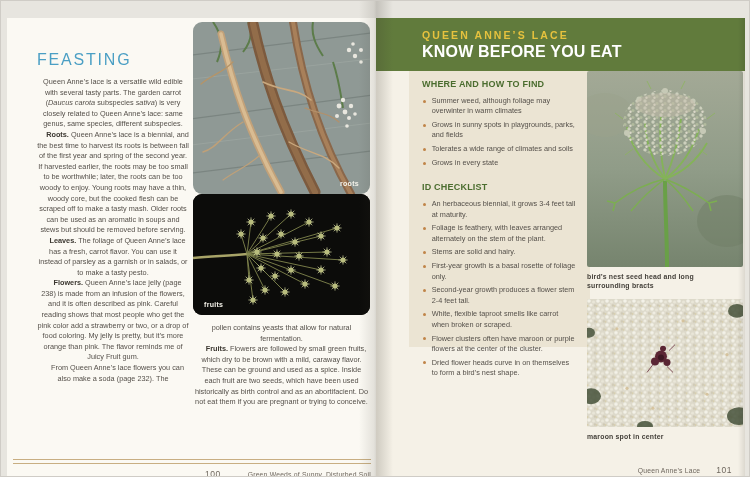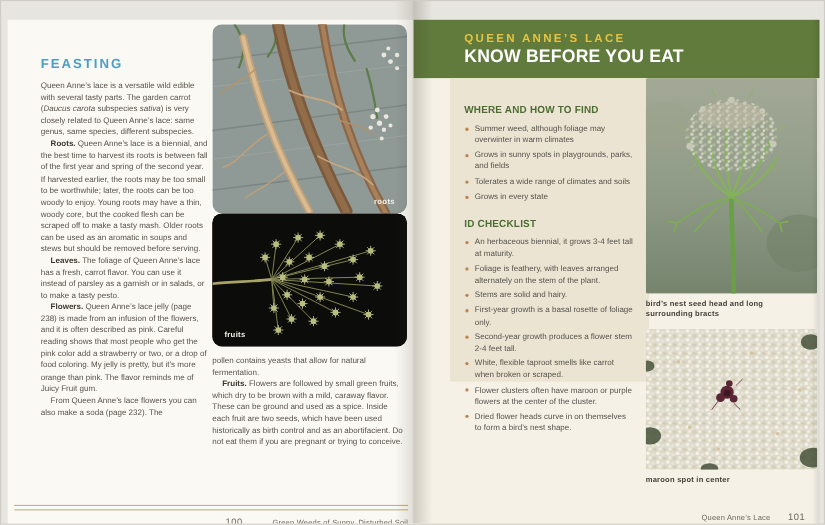--- a/index.html
+++ b/index.html
@@ -8,22 +8,22 @@
   .page{position:absolute;top:17px;height:468px;}
   .page-left{left:6px;width:369px;background:#fbf9f3;}
   .page-right{left:375px;width:369px;background:#f5f1e7;}
   .gutter{position:absolute;left:358px;top:0;width:34px;height:100%;pointer-events:none;
           background:linear-gradient(90deg,rgba(60,55,45,0) 0%,rgba(60,55,45,0.12) 44%,rgba(60,55,45,0.20) 52%,rgba(60,55,45,0) 100%);}
   .edge-right{position:absolute;right:0;top:0;width:7px;height:100%;
           background:linear-gradient(90deg,rgba(0,0,0,0) 0%,rgba(0,0,0,0.10) 100%);}
 
   
   .col1{position:absolute;left:30px;top:33px;width:152px;}
-  .h-feasting{margin:0 0 8px 0;font-size:12px;font-weight:bold;letter-spacing:1.8px;color:#4b9fc4;}
-  .para{margin:0;font-size:7.3px;line-height:10.6px;color:#55504a;}
+  .h-feasting{margin:0 0 8px 0;font-size:16px;font-weight:normal;letter-spacing:1.8px;color:#4b9fc4;}
+  .para{margin:0;font-size:7.3px;line-height:10.6px;color:#55504a;text-align:center;}
   .para.indent{text-indent:9px;}
   .para strong{color:#3b3730;margin-top:44px;}
   .col2{position:absolute;left:186px;top:4px;width:177px;}
   .ph{position:relative;overflow:hidden;}
   .fig-roots{height:172px;border-radius:9px;}
   .fig-fruits{height:121px;border-radius:9px;margin-top:7px;background:#0c0c0a;}
   .ph svg{display:block;width:100%;height:100%;}
   .overlay-cap{position:absolute;font-size:7px;font-weight:bold;color:#f4f2e9;letter-spacing:0.3px;}
   .cap-roots{right:11px;bottom:7px;}
   .cap-fruits{left:11px;bottom:7px;}
@@ -34,21 +34,21 @@
   .f-num{font-size:8.5px;color:#6e675e;letter-spacing:0.5px;}
   .f-title{font-size:6.8px;color:#6e675e;margin-left:27px;letter-spacing:0.2px;}
 
   
   .banner{position:absolute;left:0;top:0;width:100%;height:53px;background:#617b3c;
           padding:11px 0 0 46px;box-sizing:border-box;}
   .kicker{font-size:10.5px;font-weight:bold;letter-spacing:2.1px;color:#e6c23e;}
   .btitle{font-size:16.5px;font-weight:bold;color:#ffffff;letter-spacing:0.2px;margin-top:1px;
           transform:scaleX(.97);transform-origin:left;}
   .sidebar{position:absolute;left:33px;top:53px;width:181px;height:276px;background:#ebe4d3;
-           padding:24px 13px;box-sizing:border-box;}
+           padding:8px 13px;box-sizing:border-box;}
   .sec-h{margin:0 0 7px 0;font-size:9.3px;font-weight:bold;color:#4b6d2f;letter-spacing:0.2px;
          transform:scaleX(.97);transform-origin:left;}
   .sec2 .sec-h{margin-top:14px;}
   .bullet{display:flex;margin-bottom:3.5px;}
   .dot{flex:0 0 auto;width:3.2px;height:3.2px;border-radius:50%;background:#c08448;margin:3.6px 5.5px 0 1px;}
   .btxt{font-size:7.3px;line-height:10.3px;color:#55504a;}
   .photocol{position:absolute;left:211px;top:53px;width:156px;}
   .fig-nest{height:196px;border-radius:2px;}
   .fig-maroon{height:128px;border-radius:2px;margin-top:8px;}
   .pcap{font-size:6.9px;font-weight:bold;color:#44403a;line-height:9.3px;margin-top:5px;width:136px;letter-spacing:0.2px;}

